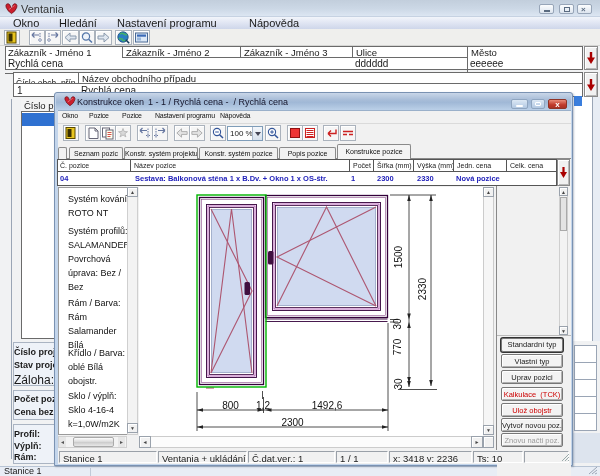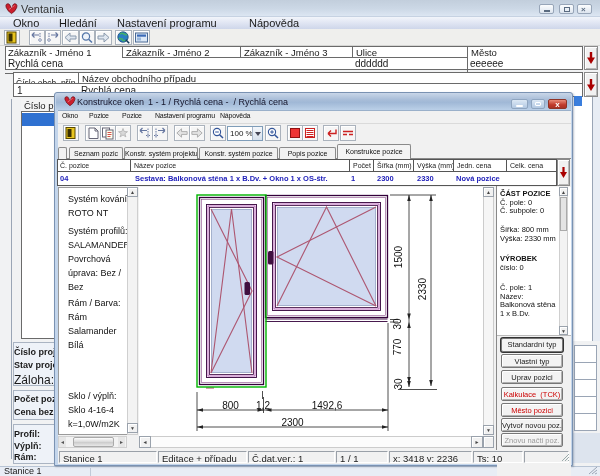--- a/index.html
+++ b/index.html
@@ -244,20 +244,21 @@
           <path d="M5.5 18 L2 12 h7 Z" fill="#aa0000"></path>
         </svg></div>
 
   <div class="abs" style="left:0;top:75px;width:513px;height:264px;background:#f1f1f1"></div>
 
   <div class="abs" style="left:0;top:76px;width:69px;height:248px;background:#fff;border:1px solid #9a9a9a;border-right:none">
     <div class="lp" style="top:4px">Systém kování:<br>ROTO NT</div>
     <div class="lp" style="top:36px">Systém profilů:<br>SALAMANDER</div>
     <div class="lp" style="top:64px">Povrchová<br>úprava: Bez /<br>Bez</div>
     <div class="lp" style="top:108px">Rám / Barva:<br>Rám<br>Salamander<br>Bílá</div>
+    <div class="lp" style="top:158px">Křídlo / Barva:<br>oblé Bílá<br>obojstr.</div>
     <div class="lp" style="top:201px">Sklo / výplň:<br>Sklo 4-16-4<br>k=1,0W/m2K</div>
   </div>
   <div class="abs" style="left:69px;top:76px;width:11px;height:248px;background:#f3f3f3;border:1px solid #cfcfcf"></div>
   <div class="sbbtn" style="left:69px;top:76px;width:11px;height:10px;line-height:9px">▲</div>
   <div class="sbbtn" style="left:69px;top:312px;width:11px;height:10px;line-height:9px">▼</div>
   <div class="abs" style="left:0;top:325px;width:69px;height:12px;background:#f3f3f3;border:1px solid #d0d0d0"></div>
   <div class="abs" style="left:1px;top:326px;width:7px;height:10px;background:#e6e6e6;color:#555;font-size:5px;line-height:10px;text-align:center">◄</div>
   <div class="abs" style="left:15px;top:326px;width:41px;height:10px;background:linear-gradient(#fdfdfd,#d8d8d8 50%,#cacaca 51%,#e8e8e8);border:1px solid #aaa;border-radius:2px"></div>
   <div class="abs" style="left:60px;top:326px;width:7px;height:10px;background:#e6e6e6;color:#555;font-size:5px;line-height:10px;text-align:center">►</div>
 
@@ -336,44 +337,38 @@
   <div class="abs" style="left:425px;top:76px;width:11px;height:248px;background:#f6f6f6;border:1px solid #ccc"></div>
   <div class="sbbtn" style="left:425px;top:76px;width:11px;height:10px;line-height:9px">▲</div>
   <div class="sbbtn" style="left:425px;top:314px;width:11px;height:10px;line-height:9px">▼</div>
 
   <div class="abs" style="left:81px;top:325px;width:344px;height:12px;background:#fcfcfc;border:1px solid #ccc"></div>
   <div class="sbbtn" style="left:81px;top:325px;width:12px;height:12px;line-height:11px">◄</div>
   <div class="sbbtn" style="left:413px;top:325px;width:12px;height:12px;line-height:11px">►</div>
   <div class="sbbtn" style="left:425px;top:325px;width:11px;height:12px"></div>
 
   <div class="abs" style="left:438px;top:75px;width:1px;height:264px;background:#888"></div>
-  <div class="abs" style="left:439px;top:76px;width:74px;height:148px;background:#fff">
-    <div class="rp" style="top:3px"><b>ČÁST POZICE</b><br>Č. pole: 0<br>Č. subpole: 0</div>
-    <div class="rp" style="top:39px">Šířka: 800 mm<br>Výška: 2330 mm</div>
-    <div class="rp" style="top:68px"><b>VÝROBEK</b><br>číslo: 0</div>
-    <div class="rp" style="top:97px">Č. pole: 1<br>Název:<br>Balkonová stěna<br>1 x B.Dv.</div>
-  </div>
   <div class="abs" style="left:501px;top:76px;width:9px;height:148px;background:#f3f3f3;border:1px solid #cfcfcf"></div>
   <div class="sbbtn" style="left:501px;top:76px;width:9px;height:9px;line-height:8px">▲</div>
   <div class="abs" style="left:502px;top:86px;width:7px;height:34px;background:#e4e4e4;border:1px solid #aaa"></div>
   <div class="sbbtn" style="left:501px;top:215px;width:9px;height:9px;line-height:8px">▼</div>
 
   <div class="abs" style="left:439px;top:224px;width:74px;height:146px;background:#f1f1f1;border-top:1px solid #bbb">
     <div class="btn7" style="top:2px;box-shadow:0 0 0 1px #333;line-height:12px">Standardní typ</div>
     <div class="btn7" style="top:18px">Vlastní typ</div>
     <div class="btn7" style="top:34px">Uprav pozici</div>
     <div class="btn7" style="top:51px;color:#cc0000">Kalkulace&nbsp; (TCK)</div>
-    <div class="btn7" style="top:67px;color:#cc0000">Město pozici</div>
+    <div class="btn7" style="top:67px;color:#cc0000">Ulož obojstr</div>
     <div class="btn7" style="top:82px">Vytvoř novou poz.</div>
     <div class="btn7" style="top:97px;color:#9a9a9a">Znovu načti poz.</div>
   </div>
 
   <div class="abs" style="left:0;top:339px;width:513px;height:14px;background:#f1f1f1">
     <div class="st" style="left:1px;width:98px">Stanice 1</div>
-    <div class="st" style="left:100px;width:89px">Editace + případu</div>
+    <div class="st" style="left:100px;width:89px">Ventania + ukládání</div>
     <div class="st" style="left:190px;width:87px">Č.dat.ver.: 1</div>
     <div class="st" style="left:278px;width:52px">1 / 1</div>
     <div class="st" style="left:331px;width:83px">x: 3418 y: 2236</div>
     <div class="st" style="left:415px;width:50px">Ts: 10</div>
     <div class="st" style="left:466px;width:45px"></div>
     <svg class="abs" style="left:503px;top:3px" width="9" height="9">
           <path d="M8 1 L1 8 M8 4 L4 8 M8 7 L7 8" stroke="#9aa" stroke-width="1"></path>
         </svg>
   </div>
 </div>

